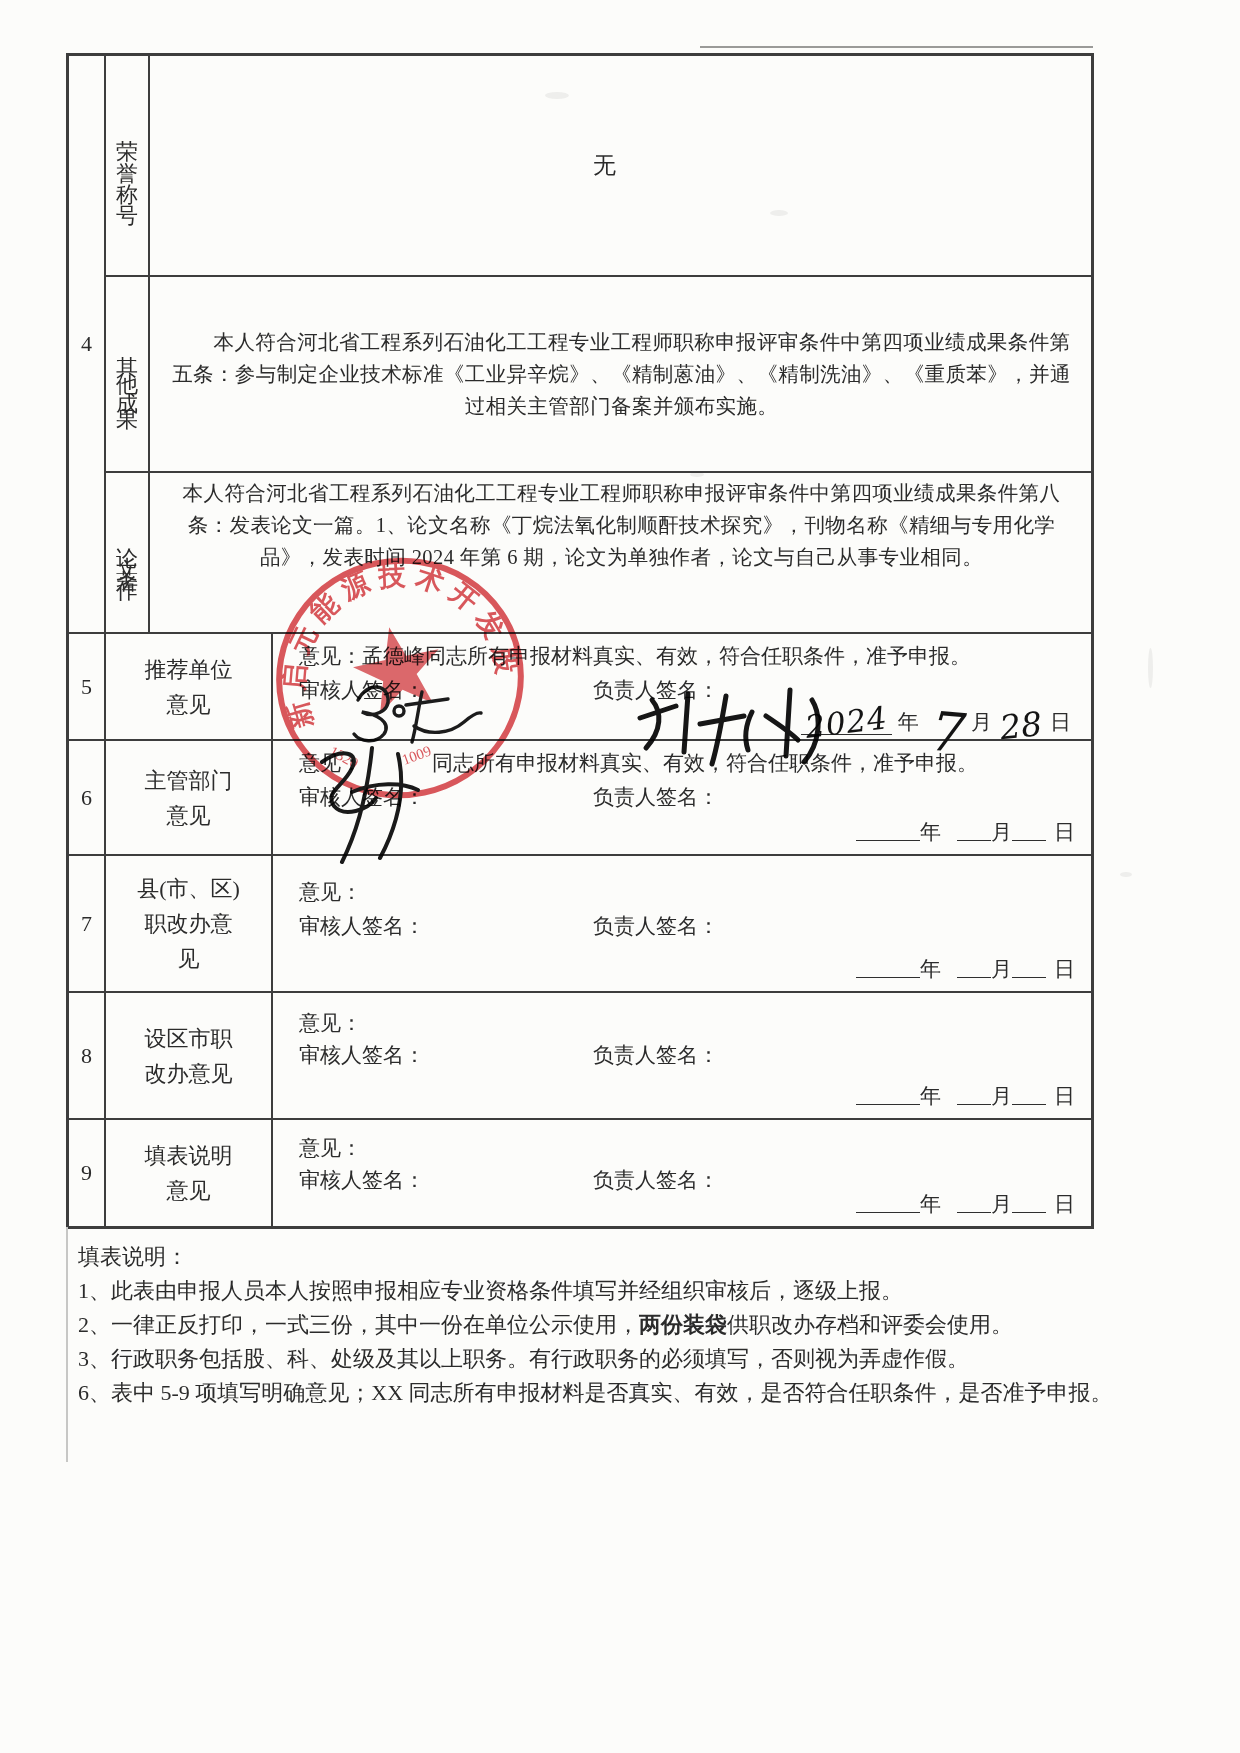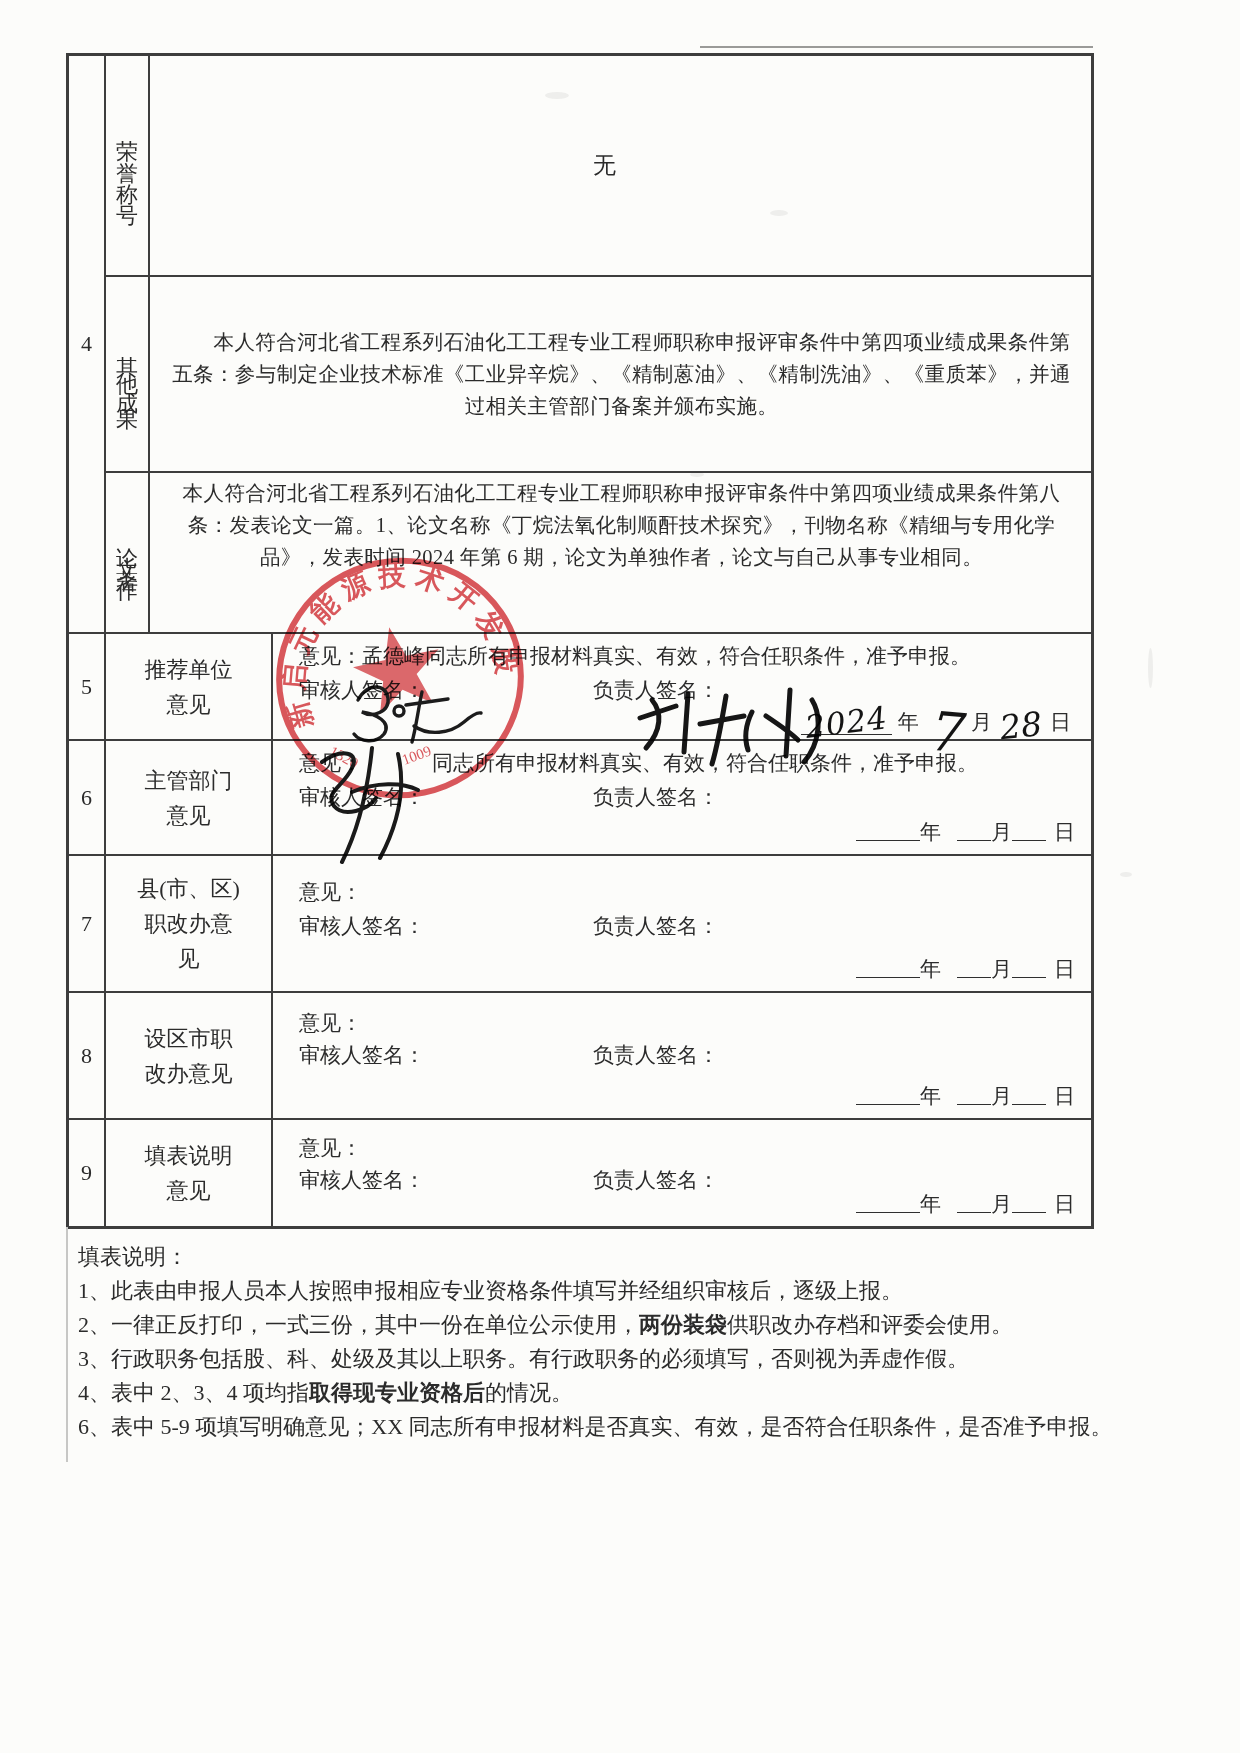--- a/index.html
+++ b/index.html
@@ -209,21 +209,20 @@
         </div>
       </div>
     </div>
   </div>
 
   <div class="notes">
     <div class="nline">填表说明：</div>
     <div class="nline">1、此表由申报人员本人按照申报相应专业资格条件填写并经组织审核后，逐级上报。</div>
     <div class="nline"><span>2、一律正反打印，一式三份，其中一份在单位公示使用，</span><span class="b">两份装袋</span><span>供职改办存档和评委会使用。</span></div>
     <div class="nline">3、行政职务包括股、科、处级及其以上职务。有行政职务的必须填写，否则视为弄虚作假。</div>
-    <div class="nline"><span>4、表中 2、3、4 项均指</span><span class="b">取得现专业资格后</span><span>的情况。</span></div>
     <div class="nline">6、表中 5-9 项填写明确意见；XX 同志所有申报材料是否真实、有效，是否符合任职条件，是否准予申报。</div>
   </div>
 
   <div class="fold"></div>
   <div class="speck" style="left:545px;top:92px;width:24px;height:7px;"></div>
   <div class="speck" style="left:770px;top:210px;width:18px;height:6px;"></div>
   <div class="speck" style="left:690px;top:472px;width:14px;height:5px;"></div>
   <div class="speck" style="left:1148px;top:648px;width:5px;height:40px;"></div>
   <div class="speck" style="left:1120px;top:872px;width:12px;height:5px;"></div>
 

